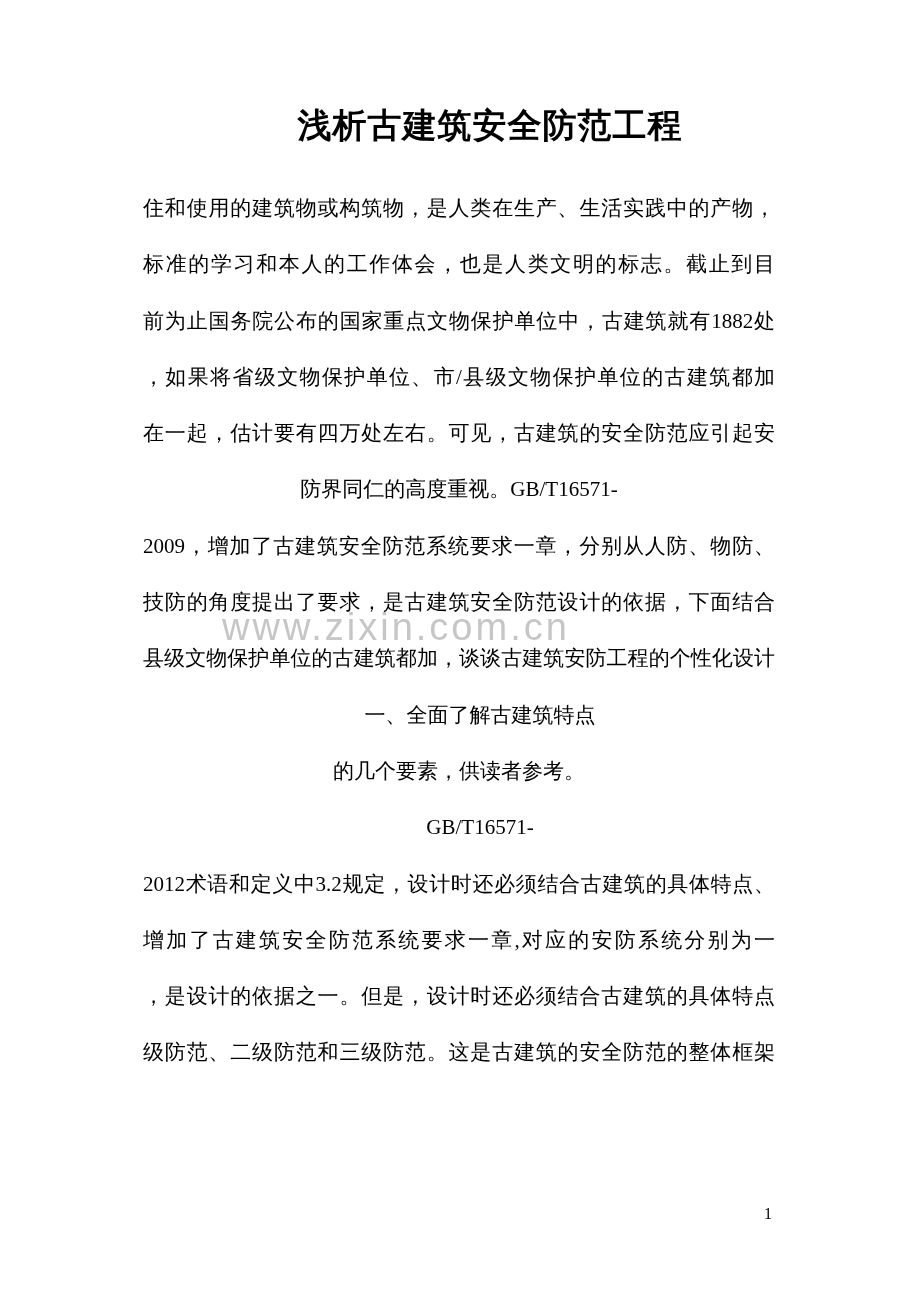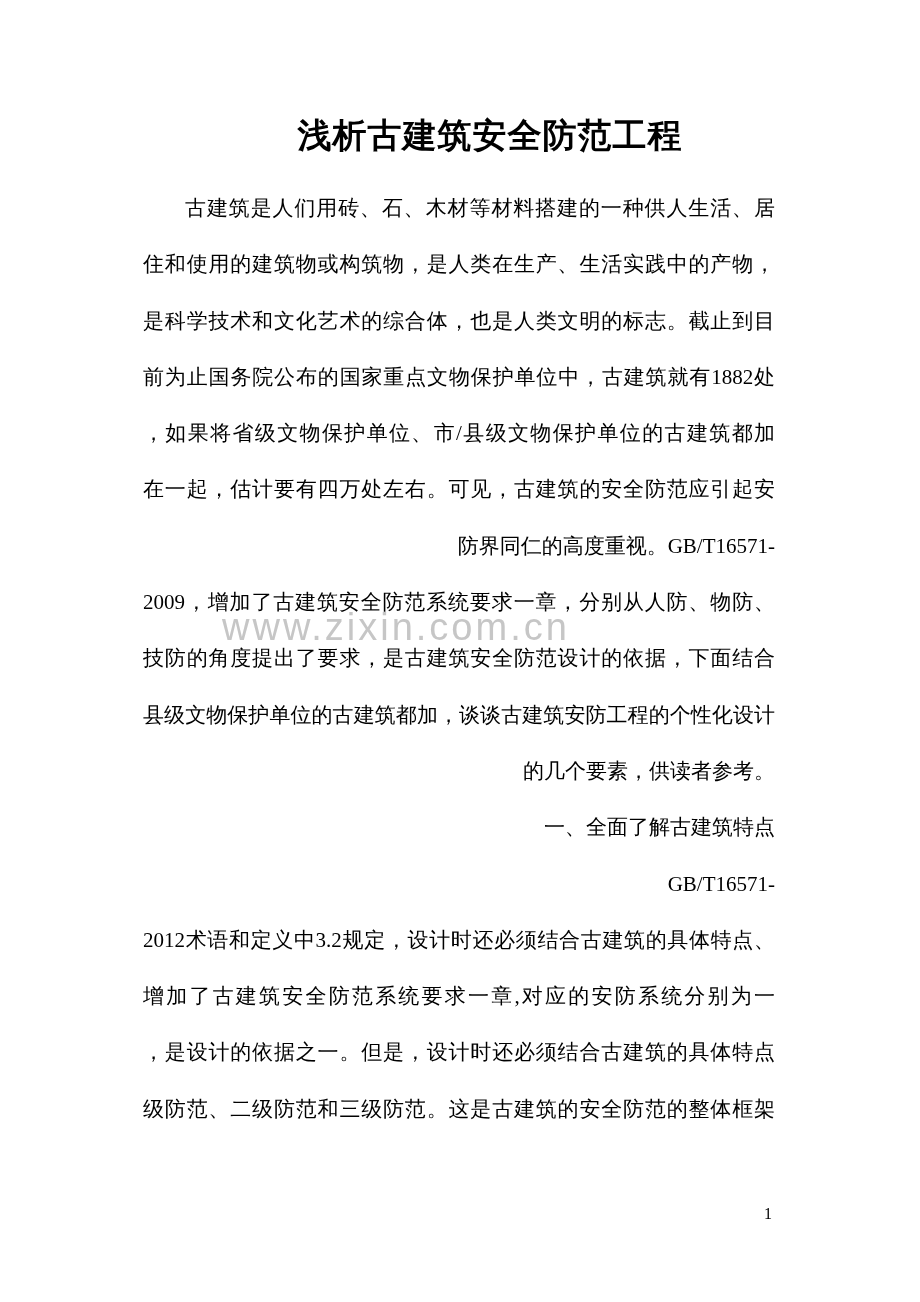--- a/index.html
+++ b/index.html
@@ -18,42 +18,42 @@
   .page {
     position: absolute;
     inset: 0;
     background: #ffffff;
   }
   .title {
     position: absolute;
     top: 103px;
     left: 0;
     right: 0;
-    margin: 10px;
+    margin: 0;
     padding-left: 60px;
     text-align: center;
     font-size: 34px;
     font-weight: bold;
     letter-spacing: 1px;
     z-index: 2;
   }
   .body-text {
     position: absolute;
     top: 180px;
     left: 143px;
     width: 632px;
     z-index: 2;
   }
   .line {
     display: block;
     height: 56.3px;
     line-height: 56.3px;
     font-size: 21px;
     white-space: nowrap;
-    text-align: right;
+    text-align: center;
   }
   .line.full {
     white-space: normal;
     text-align: justify;
     text-align-last: justify;
     text-justify: inter-ideograph;
     overflow: hidden;
   }
   .line.indent {
     text-indent: 42px;
@@ -80,32 +80,31 @@
 </style>
 </head>
 <body style="background: rgb(255, 255, 255); color: rgb(0, 0, 0);">
 
 <div class="page">
   <div class="watermark" style="color: rgb(198, 198, 198);">www.zixin.com.cn</div>
 
   <h1 class="title">浅析古建筑安全防范工程</h1>
 
   <div class="body-text">
-      <div class="line full indent">古建筑是人们用砖、石、木材等材料搭建的一种供人生活、居</div>
       <div class="line full">住和使用的建筑物或构筑物，是人类在生产、生活实践中的产物，</div>
-      <div class="line full">是科学技术和文化艺术的综合体，也是人类文明的标志。截止到目</div>
+      <div class="line full">标准的学习和本人的工作体会，也是人类文明的标志。截止到目</div>
       <div class="line full">前为止国务院公布的国家重点文物保护单位中，古建筑就有1882处</div>
       <div class="line full">，如果将省级文物保护单位、市/县级文物保护单位的古建筑都加</div>
       <div class="line full">在一起，估计要有四万处左右。可见，古建筑的安全防范应引起安</div>
       <div class="line">防界同仁的高度重视。GB/T16571-</div>
       <div class="line full">2009，增加了古建筑安全防范系统要求一章，分别从人防、物防、</div>
       <div class="line full">技防的角度提出了要求，是古建筑安全防范设计的依据，下面结合</div>
       <div class="line full">县级文物保护单位的古建筑都加，谈谈古建筑安防工程的个性化设计</div>
+      <div class="line indent">一、全面了解古建筑特点</div>
       <div class="line">的几个要素，供读者参考。</div>
-      <div class="line indent">一、全面了解古建筑特点</div>
       <div class="line indent">GB/T16571-</div>
       <div class="line full">2012术语和定义中3.2规定，设计时还必须结合古建筑的具体特点、</div>
       <div class="line full">增加了古建筑安全防范系统要求一章,对应的安防系统分别为一</div>
       <div class="line full">，是设计的依据之一。但是，设计时还必须结合古建筑的具体特点</div>
       <div class="line full">级防范、二级防范和三级防范。这是古建筑的安全防范的整体框架</div>
     </div>
 
   <div class="page-number">1</div>
 </div>
 

